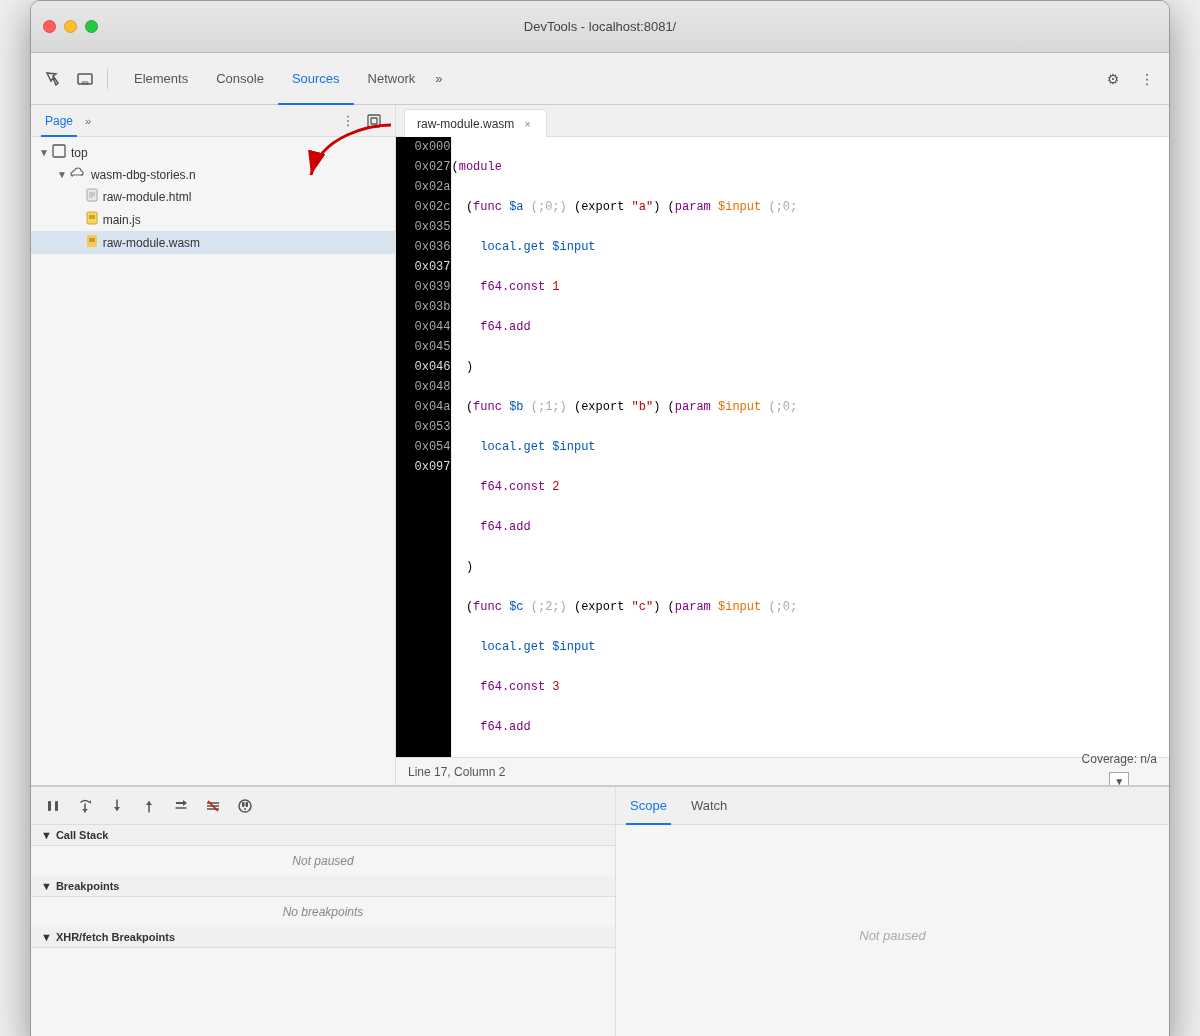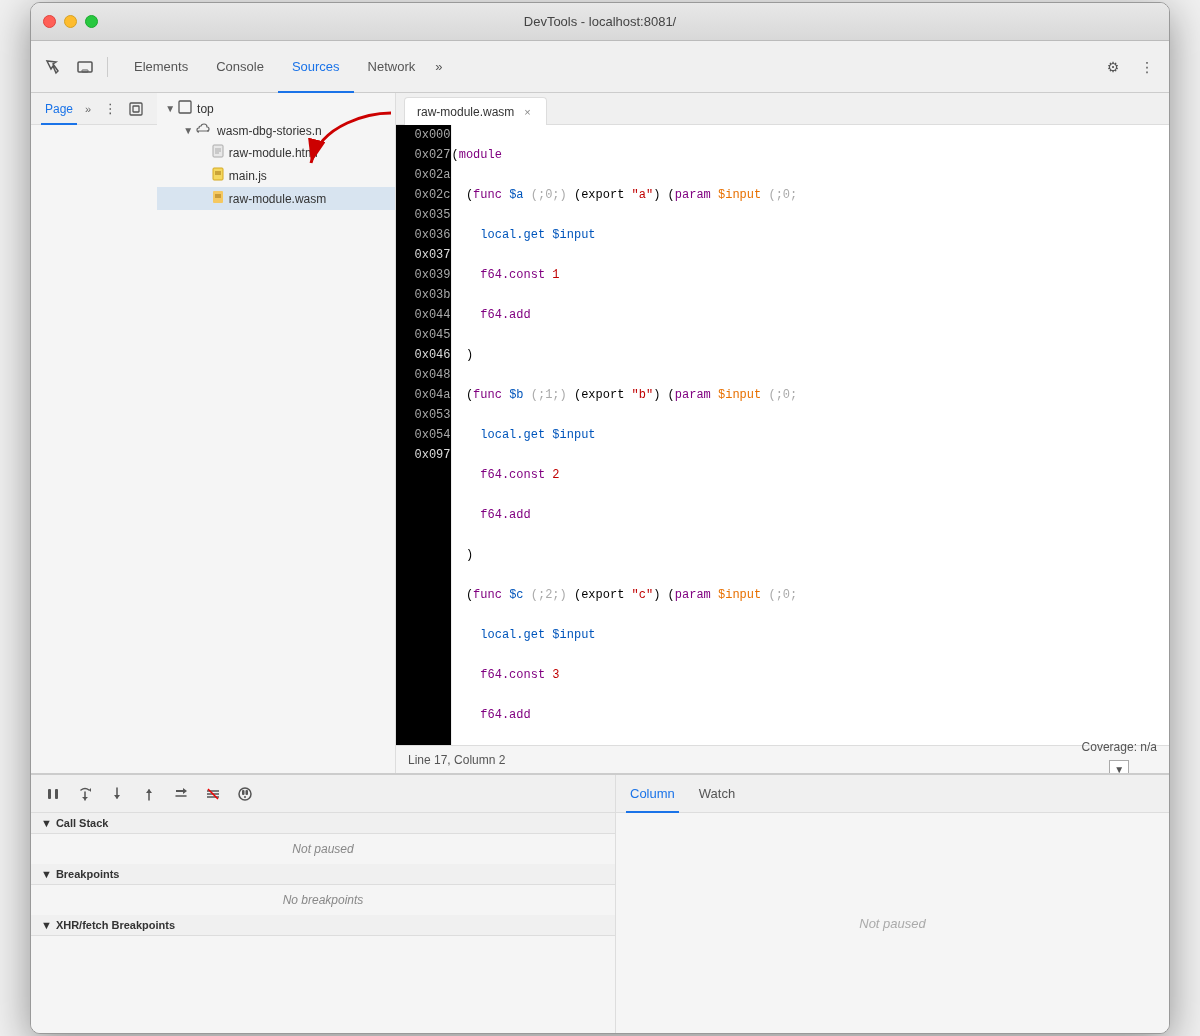--- a/index.html
+++ b/index.html
@@ -14,21 +14,21 @@
     .window {
       width: 1140px;
       background: #f5f5f5;
       border-radius: 10px;
       box-shadow: 0 10px 40px rgba(0,0,0,0.4);
       overflow: hidden;
       border: 1px solid #999;
     }
     .titlebar {
       background: linear-gradient(to bottom, #e8e8e8, #d8d8d8);
-      height: 38px;
+      height: 52px;
       display: flex;
       align-items: center;
       padding: 0 12px;
       border-bottom: 1px solid #bbb;
       position: relative;
     }
     .traffic-lights {
       display: flex;
       gap: 8px;
       align-items: center;
@@ -114,21 +114,21 @@
     }
     .main-area {
       display: flex;
       height: 680px;
     }
     .sidebar {
       width: 365px;
       background: #f5f5f5;
       border-right: 1px solid #ddd;
       display: flex;
-      flex-direction: row;
+      flex-direction: column;
       overflow: hidden;
     }
     .sidebar-header {
       height: 32px;
       display: flex;
       align-items: center;
       padding: 0 10px;
       border-bottom: 1px solid #ddd;
       background: #f0f0f0;
       gap: 4px;
@@ -683,21 +683,21 @@
       </div>
 
       <div class="section-header">
         <span>▼</span>
         <span>XHR/fetch Breakpoints</span>
       </div>
     </div>
 
     <div class="right-panel">
       <div class="right-tabs">
-        <div class="right-tab active">Column</div>
+        <div class="right-tab active">Scope</div>
         <div class="right-tab">Watch</div>
       </div>
       <div class="right-panel-content">
         <em>Not paused</em>
       </div>
     </div>
   </div>
 </div>
 
 </body></html>

